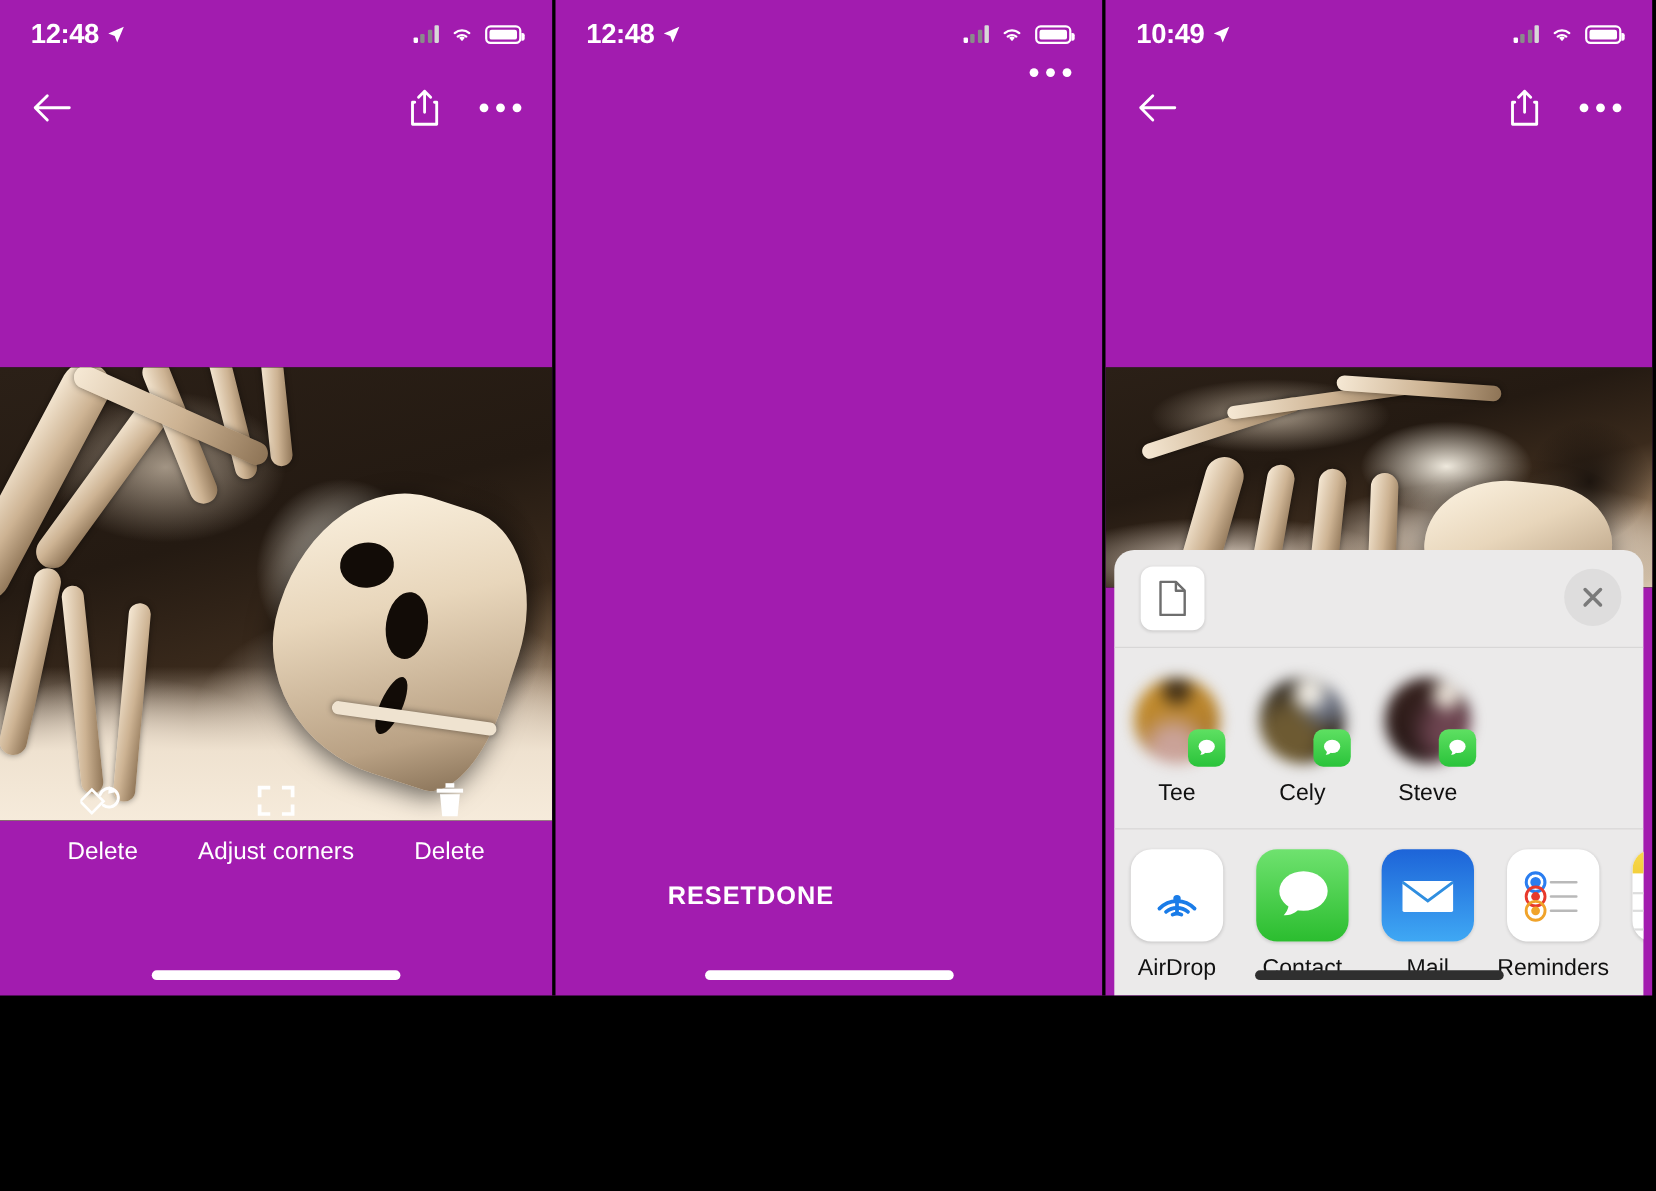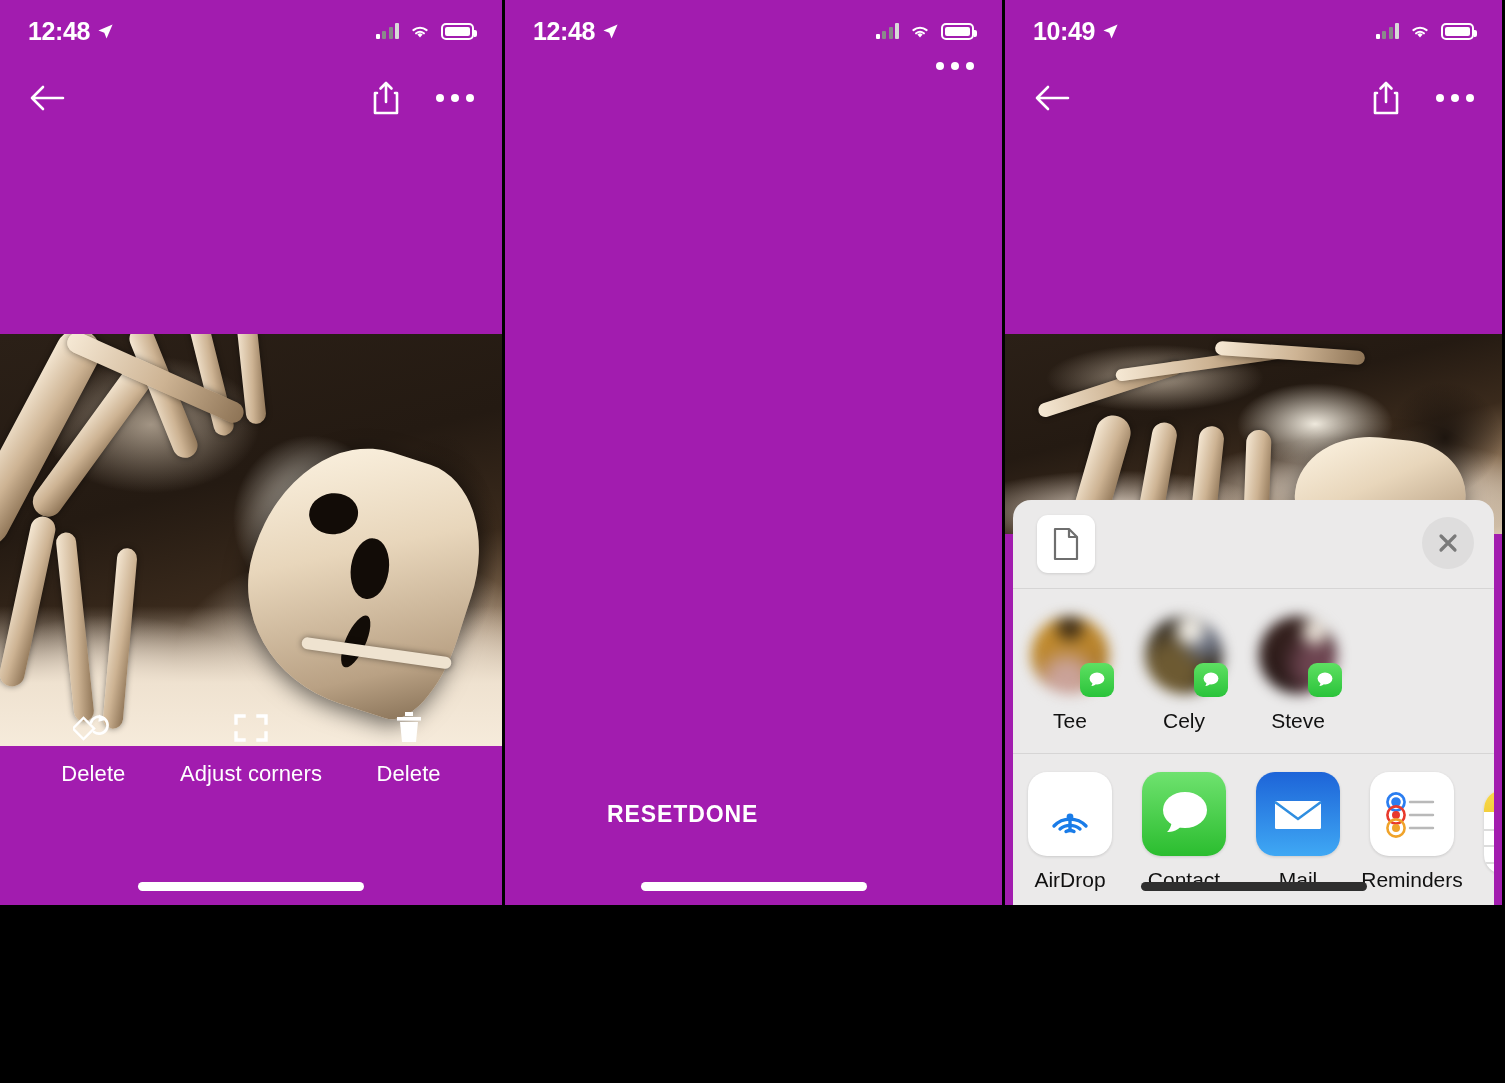--- a/index.html
+++ b/index.html
@@ -116,21 +116,21 @@
       linear-gradient(160deg,#c8912f,#b9842c 48%,#a9762a 76%,#8e6526); }
   .av-steve { background:
       radial-gradient(circle at 72% 20%, #f0e8dd 0 7%, rgba(240,232,221,0) 22%),
       radial-gradient(circle at 76% 62%, #6d4450 0 20%, rgba(109,68,80,0) 52%),
       linear-gradient(155deg,#3a2420,#2b1a18 50%,#1d1311); }
   .msg-badge { position:absolute; right:-2px; bottom:0; width:34px; height:34px;
                background:linear-gradient(180deg,#5ee062,#2ac33a); border-radius:9px;
                display:flex; align-items:center; justify-content:center; }
   .contact-name { font-size:21px; color:#111; }
 
-  .apps { display:flex; padding:18px 0 12px 0;align-items:center; }
+  .apps { display:flex; padding:18px 0 12px 0; }
   .app { width:114px; display:flex; flex-direction:column; align-items:center;
          gap:12px; cursor:pointer; flex:0 0 auto; }
   .app-ico { width:84px; height:84px; border-radius:19px; display:flex;
              align-items:center; justify-content:center; overflow:hidden;
              box-shadow:0 1px 3px rgba(0,0,0,.14); }
   .app-lbl { font-size:21px; color:#111; white-space:nowrap; }
   .ico-airdrop { background:#fff; }
   .ico-messages { background:linear-gradient(180deg,#6fe26f,#2bbd2f); }
   .ico-mail { background:linear-gradient(180deg,#1d64d8,#3fa8f4); }
   .ico-reminders { background:#fff; }

